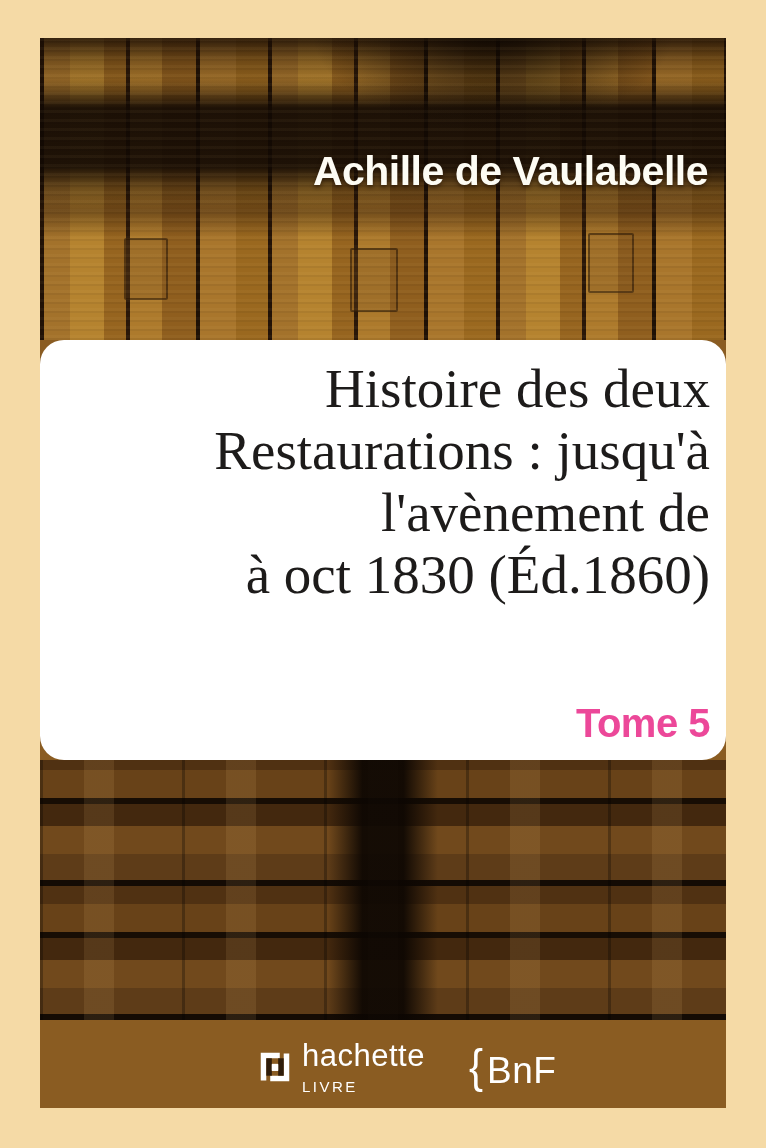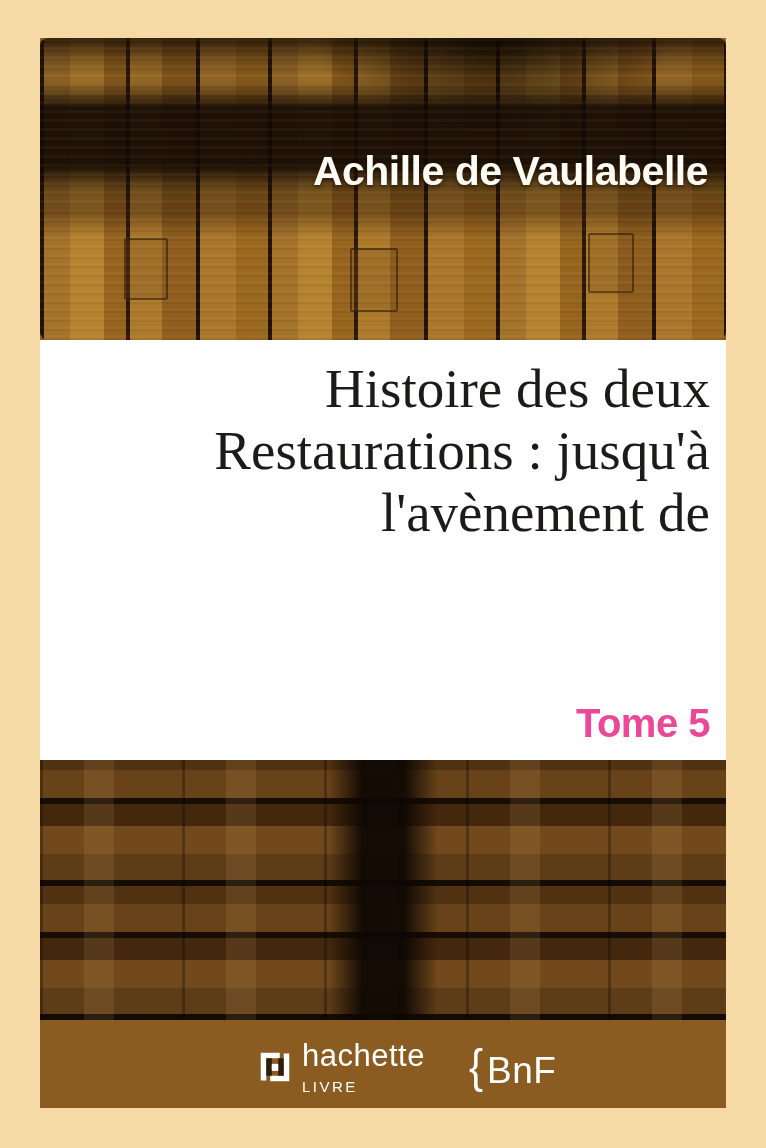--- a/index.html
+++ b/index.html
@@ -19,40 +19,39 @@
     background:
       radial-gradient(ellipse 260px 150px at 66% -10px, rgba(14,7,2,0.95), rgba(14,7,2,0) 70%),
       linear-gradient(180deg, rgba(26,13,4,0.85) 0px, rgba(26,13,4,0.35) 22px, rgba(26,13,4,0) 52px),
       linear-gradient(180deg, rgba(18,9,3,0) 40px, rgba(18,9,3,0.92) 70px, rgba(18,9,3,0.92) 128px, rgba(18,9,3,0) 170px),
       linear-gradient(180deg, rgba(0,0,0,0) 150px, rgba(40,20,6,0.45) 172px, rgba(0,0,0,0) 200px),
       repeating-linear-gradient(90deg,
         #221206 0 4px, #a3722b 4px 30px, #b5832f 30px 64px, #96641f 64px 86px,
         #2a1708 86px 90px, #ad7a2c 90px 122px, #8f5e1e 122px 156px, #1f1105 156px 160px,
         #a9762c 160px 196px, #9a681f 196px 228px),
       #a06a26;
-    border-radius: 8px;
   }
   .books-top::after{ 
     content:"";position:absolute;inset:0;
     background:repeating-linear-gradient(0deg, rgba(0,0,0,0.05) 0 2px, rgba(255,220,150,0.04) 2px 5px, rgba(0,0,0,0) 5px 9px);
   }
   .book-label{
     position:absolute;border:2px solid rgba(40,22,6,0.55);
     background:rgba(120,80,30,0.25);border-radius:2px;
   }
   .author{
     position:absolute;right:18px;top:110px;z-index:3;
     color:#fdfcf4;font-weight:bold;font-size:41px;letter-spacing:-0.5px;
     text-shadow:0 2px 4px rgba(30,15,4,0.65);
     white-space:nowrap;
   }
   
   .title-band{
     position:absolute;left:0;top:302px;right:0;height:420px;
-    background:#ffffff;z-index:2;
+    background:#ffffff;z-index:2;border-radius:24px;
   }
   .title-lines{
     padding:18px 16px 0 0;text-align:right;
     font-family:"Liberation Serif",serif;font-weight:normal;
     font-size:55px;line-height:62px;color:#1d1b1a;
   }
   .tome{
     position:absolute;right:16px;bottom:14px;
     font-weight:bold;font-size:40px;color:#ec4899;letter-spacing:-0.5px;
   }
@@ -103,20 +102,21 @@
     <span class="book-label" style="left:310px;top:210px;width:44px;height:60px;"></span>
     <span class="book-label" style="left:548px;top:195px;width:42px;height:56px;"></span>
     <div class="author">Achille de Vaulabelle</div>
   </div>
 
   <div class="title-band">
     <div class="title-lines">
       <div>Histoire des deux</div>
       <div>Restaurations : jusqu'à</div>
       <div>l'avènement de</div>
+      <div>à oct 1830 (Éd.1860)</div>
     </div>
     <div class="tome">Tome 5</div>
   </div>
 
   <div class="books-bottom">
     <div class="stacks"></div>
     <div class="spines-row"></div>
 
     <div class="logos">
       <div class="hachette">

